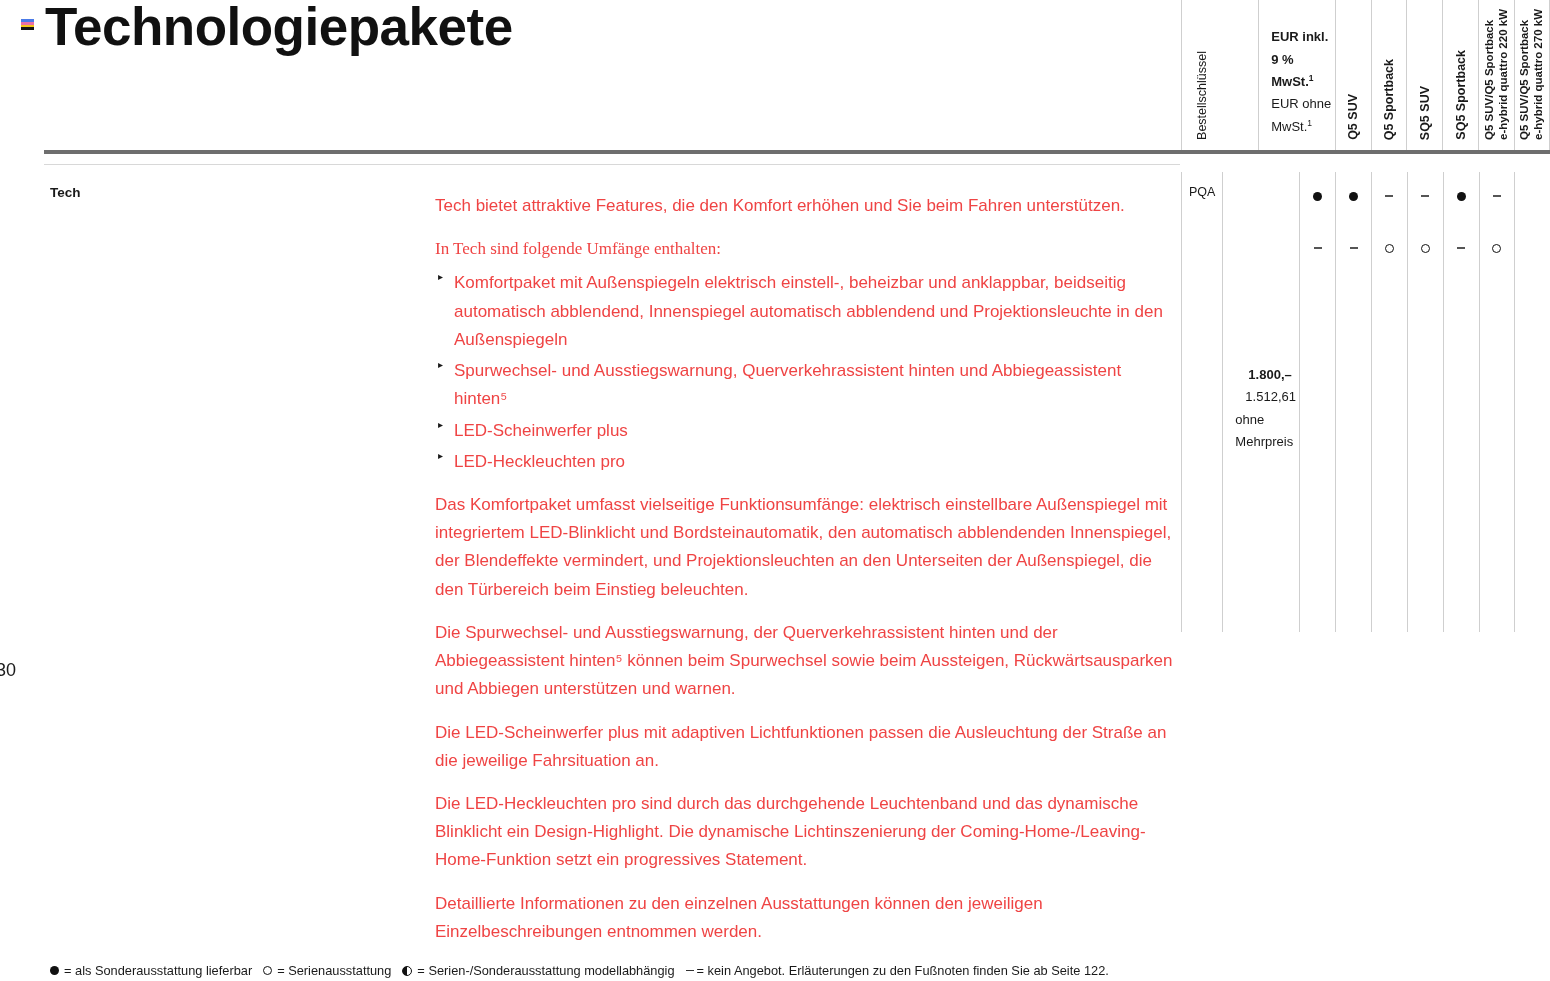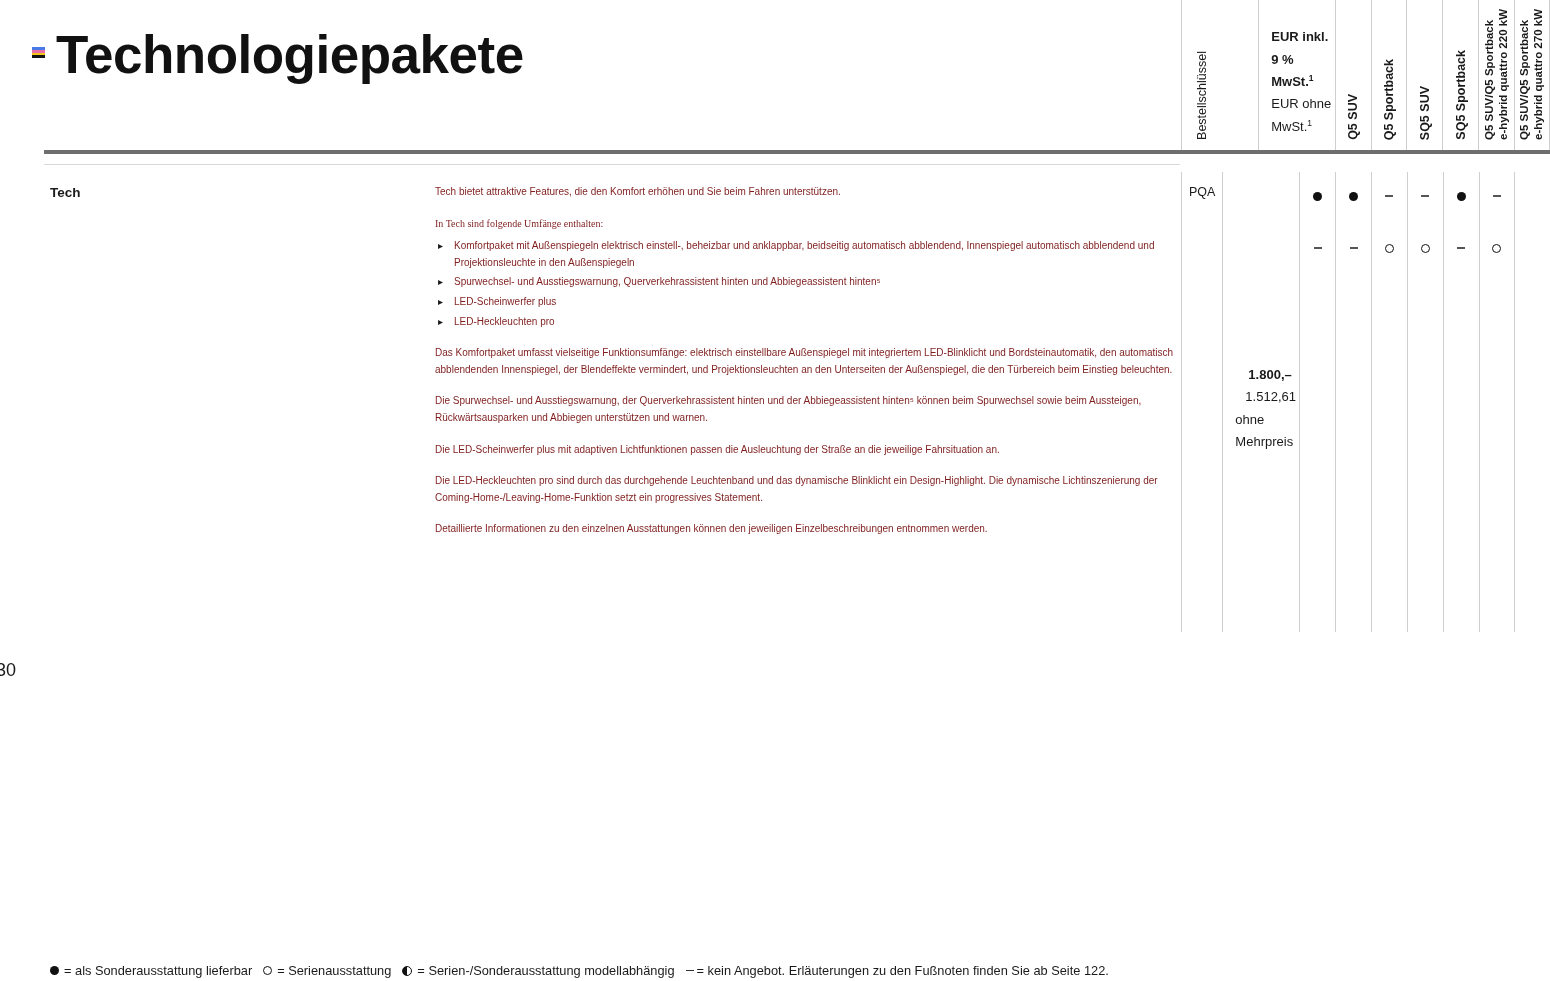--- a/index.html
+++ b/index.html
@@ -12,24 +12,23 @@
     width: 1550px; height: 981px;
     position: relative;
     font-family: "Liberation Sans", sans-serif;
     color: #1a1a1a;
     overflow: hidden;
   }
 
   
   .page-head {
     position: absolute;
-    left: 16px; top: 0;
+    left: 5px; top: 0;
     width: 1348px;
     height: 148px;
-    margin-top: 28px;
   }
   .title-row {
     position: absolute;
     left: 16px; top: 0px;
     display: flex;
     align-items: flex-start;
   }
   .brand-mark {
     width: 13px; height: 11px;
     margin-top: 19px;
@@ -137,25 +136,25 @@
   }
   .row-label {
     position: absolute;
     left: 50px; top: 13px;
     font-size: 13.5px;
     font-weight: 700;
     color: #1a1a1a;
   }
   .row-body {
     position: absolute;
-    left: 435px; top: 12px;
+    left: 435px; top: 20px;
     width: 745px;
-    font-size: 10px;
+    font-size: 17px;
     line-height: 1.66;
-    color: #7f1d1d;
+    color: #ef4444;
   }
   .row-body p { margin: 0 0 15px 0; }
   .row-body p.tight { margin-bottom: 6px; font-family: Liberation Serif, serif; }
   ul.feat {
     list-style: none;
     margin: 0 16px 15px 0;
     padding: 0;
   }
   ul.feat li {
     position: relative;

